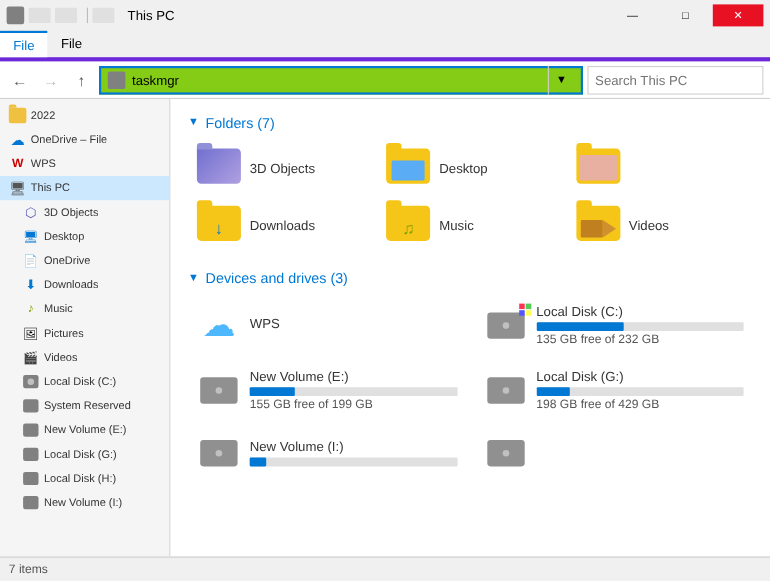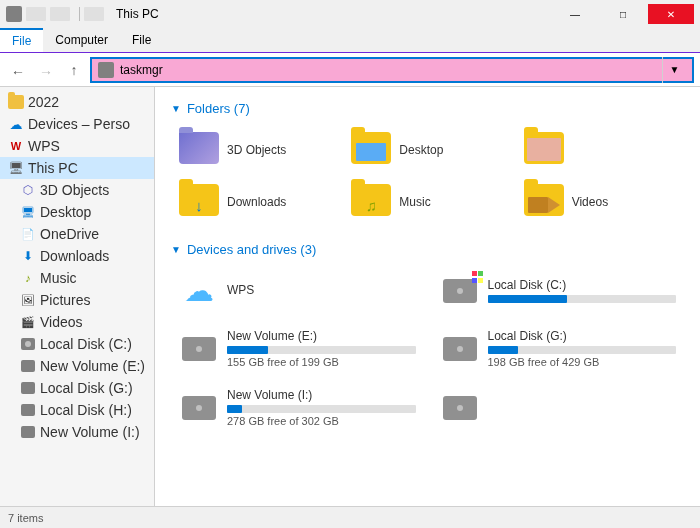--- a/index.html
+++ b/index.html
@@ -4,41 +4,41 @@
   <style>
     * { margin: 0; padding: 0; box-sizing: border-box; }
     body { width: 700px; height: 528px; font-family: 'Segoe UI', Arial, sans-serif; font-size: 12px; background: #f0f0f0; overflow: hidden; display: flex; flex-direction: column; }
 
     
     .title-bar { background: #f0f0f0; display: flex; align-items: center; padding: 4px 6px; gap: 4px; height: 28px; }
     .title-bar-buttons { display: flex; gap: 2px; margin-left: auto; }
     .tb-btn { width: 46px; height: 20px; background: #f0f0f0; border: none; font-size: 10px; cursor: pointer; }
 
     
-    .ribbon { background: #f0f0f0; border-bottom: 1px solid #6d28d9; }
+    .ribbon { background: #f0f0f0; border-bottom: 4px solid #6d28d9; }
     .ribbon-tabs { display: flex; height: 24px; }
     .ribbon-tab { padding: 4px 12px; font-size: 12px; cursor: pointer; border: none; background: transparent; }
     .ribbon-tab.active { background: #fff; color: #0078d4; border-top: 2px solid #0078d4; }
 
     
     .address-bar { display: flex; align-items: center; padding: 4px 6px; gap: 4px; background: #fff; border-bottom: 1px solid #d0d0d0; height: 34px; }
     .nav-btn { width: 24px; height: 24px; background: none; border: none; cursor: pointer; font-size: 14px; color: #555; display: flex; align-items: center; justify-content: center; border-radius: 2px; }
     .nav-btn:disabled { color: #bbb; cursor: default; }
-    .address-box { flex: 1; height: 26px; border: 2px solid #0078d4; padding: 2px 6px; font-size: 12px; display: flex; align-items: center; gap: 6px; background: #f9a8d4; }
+    .address-box { flex: 1; height: 26px; border: 2px solid #0078d4; padding: 2px 6px; font-size: 12px; display: flex; align-items: center; gap: 6px; background: #84cc16; }
     .address-dropdown { width: 24px; height: 26px; background: none; border: none; border-left: 1px solid #d0d0d0; cursor: pointer; font-size: 10px; }
     .search-box { width: 160px; height: 26px; border: 1px solid #d0d0d0; padding: 2px 6px; font-size: 12px; }
 
     
     .main { display: flex; flex: 1; overflow: hidden; }
 
     
     .sidebar { width: 155px; background: #f5f5f5; border-right: 1px solid #d0d0d0; overflow-y: auto; padding: 4px 0; }
     .sidebar-item { display: flex; align-items: center; padding: 3px 8px; cursor: pointer; gap: 4px; }
     .sidebar-item.active { background: #cce8ff; }
-    .sidebar-label { font-size: 14px; color: #333; white-space: nowrap; overflow: hidden; text-overflow: ellipsis; }
+    .sidebar-label { font-size: 10px; color: #333; white-space: nowrap; overflow: hidden; text-overflow: ellipsis; }
     .sidebar-icon { width: 16px; height: 16px; flex-shrink: 0; display: flex; align-items: center; justify-content: center; }
 
     
     .icon-folder { width: 16px; height: 14px; background: #f0c040; border-radius: 0 2px 2px 2px; position: relative; }
     .icon-folder::before { content: ''; position: absolute; top: -3px; left: 0; width: 7px; height: 3px; background: #f0c040; border-radius: 2px 2px 0 0; }
 
     
     .content { flex: 1; background: #fff; overflow-y: auto; padding: 10px 16px; }
 
     
@@ -93,55 +93,55 @@
   <div class="title-bar-buttons">
     <button class="tb-btn">—</button>
     <button class="tb-btn">□</button>
     <button class="tb-btn" style="background:#e81123;color:#fff;">✕</button>
   </div>
 </div>
 
 <div class="ribbon">
   <div class="ribbon-tabs">
     <button class="ribbon-tab active">File</button>
-    <button class="ribbon-tab">Computer</button>
     <button class="ribbon-tab">File</button>
   </div>
 </div>
 
 <div class="address-bar">
   <button class="nav-btn">←</button>
   <button class="nav-btn" disabled="">→</button>
   <button class="nav-btn">↑</button>
   <div class="address-box" style="border:2px solid #0078d4;">
     <div style="width:16px;height:16px;background:#808080;border-radius:2px;flex-shrink:0;"></div>
     <span>taskmgr</span>
     <div style="flex:1;"></div>
     <button class="address-dropdown">▼</button>
   </div>
+  <input class="search-box" type="text" placeholder="Search This PC" style="">
 </div>
 
 <div class="main">
 
   <div class="sidebar">
     <div class="sidebar-scroll">
 
       <div class="sidebar-item">
         <div class="sidebar-icon">
             <div class="icon-folder"></div>
           </div>
         <span class="sidebar-label">2022</span>
       </div>
 
 
       <div class="sidebar-item">
         <div class="sidebar-icon">
             <span style="color:#0078d4;font-size:13px;">☁</span>
           </div>
-        <span class="sidebar-label">Devices – Perso</span>
+        <span class="sidebar-label">OneDrive – File</span>
       </div>
 
       <div class="sidebar-item">
         <div class="sidebar-icon">
             <span style="color:#c00;font-size:11px;font-weight:bold;">W</span>
           </div>
         <span class="sidebar-label">WPS</span>
       </div>
 
       <div class="sidebar-item active">
@@ -200,20 +200,26 @@
         <span class="sidebar-label">Videos</span>
       </div>
 
       <div class="sidebar-item" style="padding-left:20px;">
         <div class="sidebar-icon">
             <div class="hdd-icon" style="width:14px;height:12px;border-radius:2px;background:#808080;"></div>
           </div>
         <span class="sidebar-label">Local Disk (C:)</span>
       </div>
 
+      <div class="sidebar-item" style="padding-left:20px;">
+        <div class="sidebar-icon">
+            <div style="width:14px;height:12px;border-radius:2px;background:#808080;"></div>
+          </div>
+        <span class="sidebar-label">System Reserved</span>
+      </div>
 
       <div class="sidebar-item" style="padding-left:20px;">
         <div class="sidebar-icon">
             <div style="width:14px;height:12px;border-radius:2px;background:#808080;"></div>
           </div>
         <span class="sidebar-label">New Volume (E:)</span>
       </div>
 
       <div class="sidebar-item" style="padding-left:20px;">
         <div class="sidebar-icon">
@@ -334,20 +340,21 @@
             <div style="background:#5c5;width:5px;height:5px;"></div>
             <div style="background:#55f;width:5px;height:5px;"></div>
             <div style="background:#ff5;width:5px;height:5px;"></div>
           </div>
         </div>
         <div class="device-info">
           <div class="device-name">Local Disk (C:)</div>
           <div class="device-bar-bg">
             <div class="device-bar-fill" style="width:42%;"></div>
           </div>
+          <div class="device-space">135 GB free of 232 GB</div>
         </div>
       </div>
 
       <div class="device-item">
         <div class="device-icon">
           <div style="width:34px;height:24px;background:#909090;border-radius:3px;display:flex;align-items:center;justify-content:center;">
             <div style="width:6px;height:6px;border-radius:50%;background:#c0c0c0;"></div>
           </div>
         </div>
         <div class="device-info">
@@ -378,21 +385,20 @@
         <div class="device-icon">
           <div style="width:34px;height:24px;background:#909090;border-radius:3px;display:flex;align-items:center;justify-content:center;">
             <div style="width:6px;height:6px;border-radius:50%;background:#c0c0c0;"></div>
           </div>
         </div>
         <div class="device-info">
           <div class="device-name">New Volume (I:)</div>
           <div class="device-bar-bg">
             <div class="device-bar-fill" style="width:8%;"></div>
           </div>
-          <div class="device-space">278 GB free of 302 GB</div>
         </div>
       </div>
 
       <div class="device-item">
         <div class="device-icon">
           <div style="width:34px;height:24px;background:#909090;border-radius:3px;display:flex;align-items:center;justify-content:center;">
             <div style="width:6px;height:6px;border-radius:50%;background:#c0c0c0;"></div>
           </div>
         </div>
         <div class="device-info">

